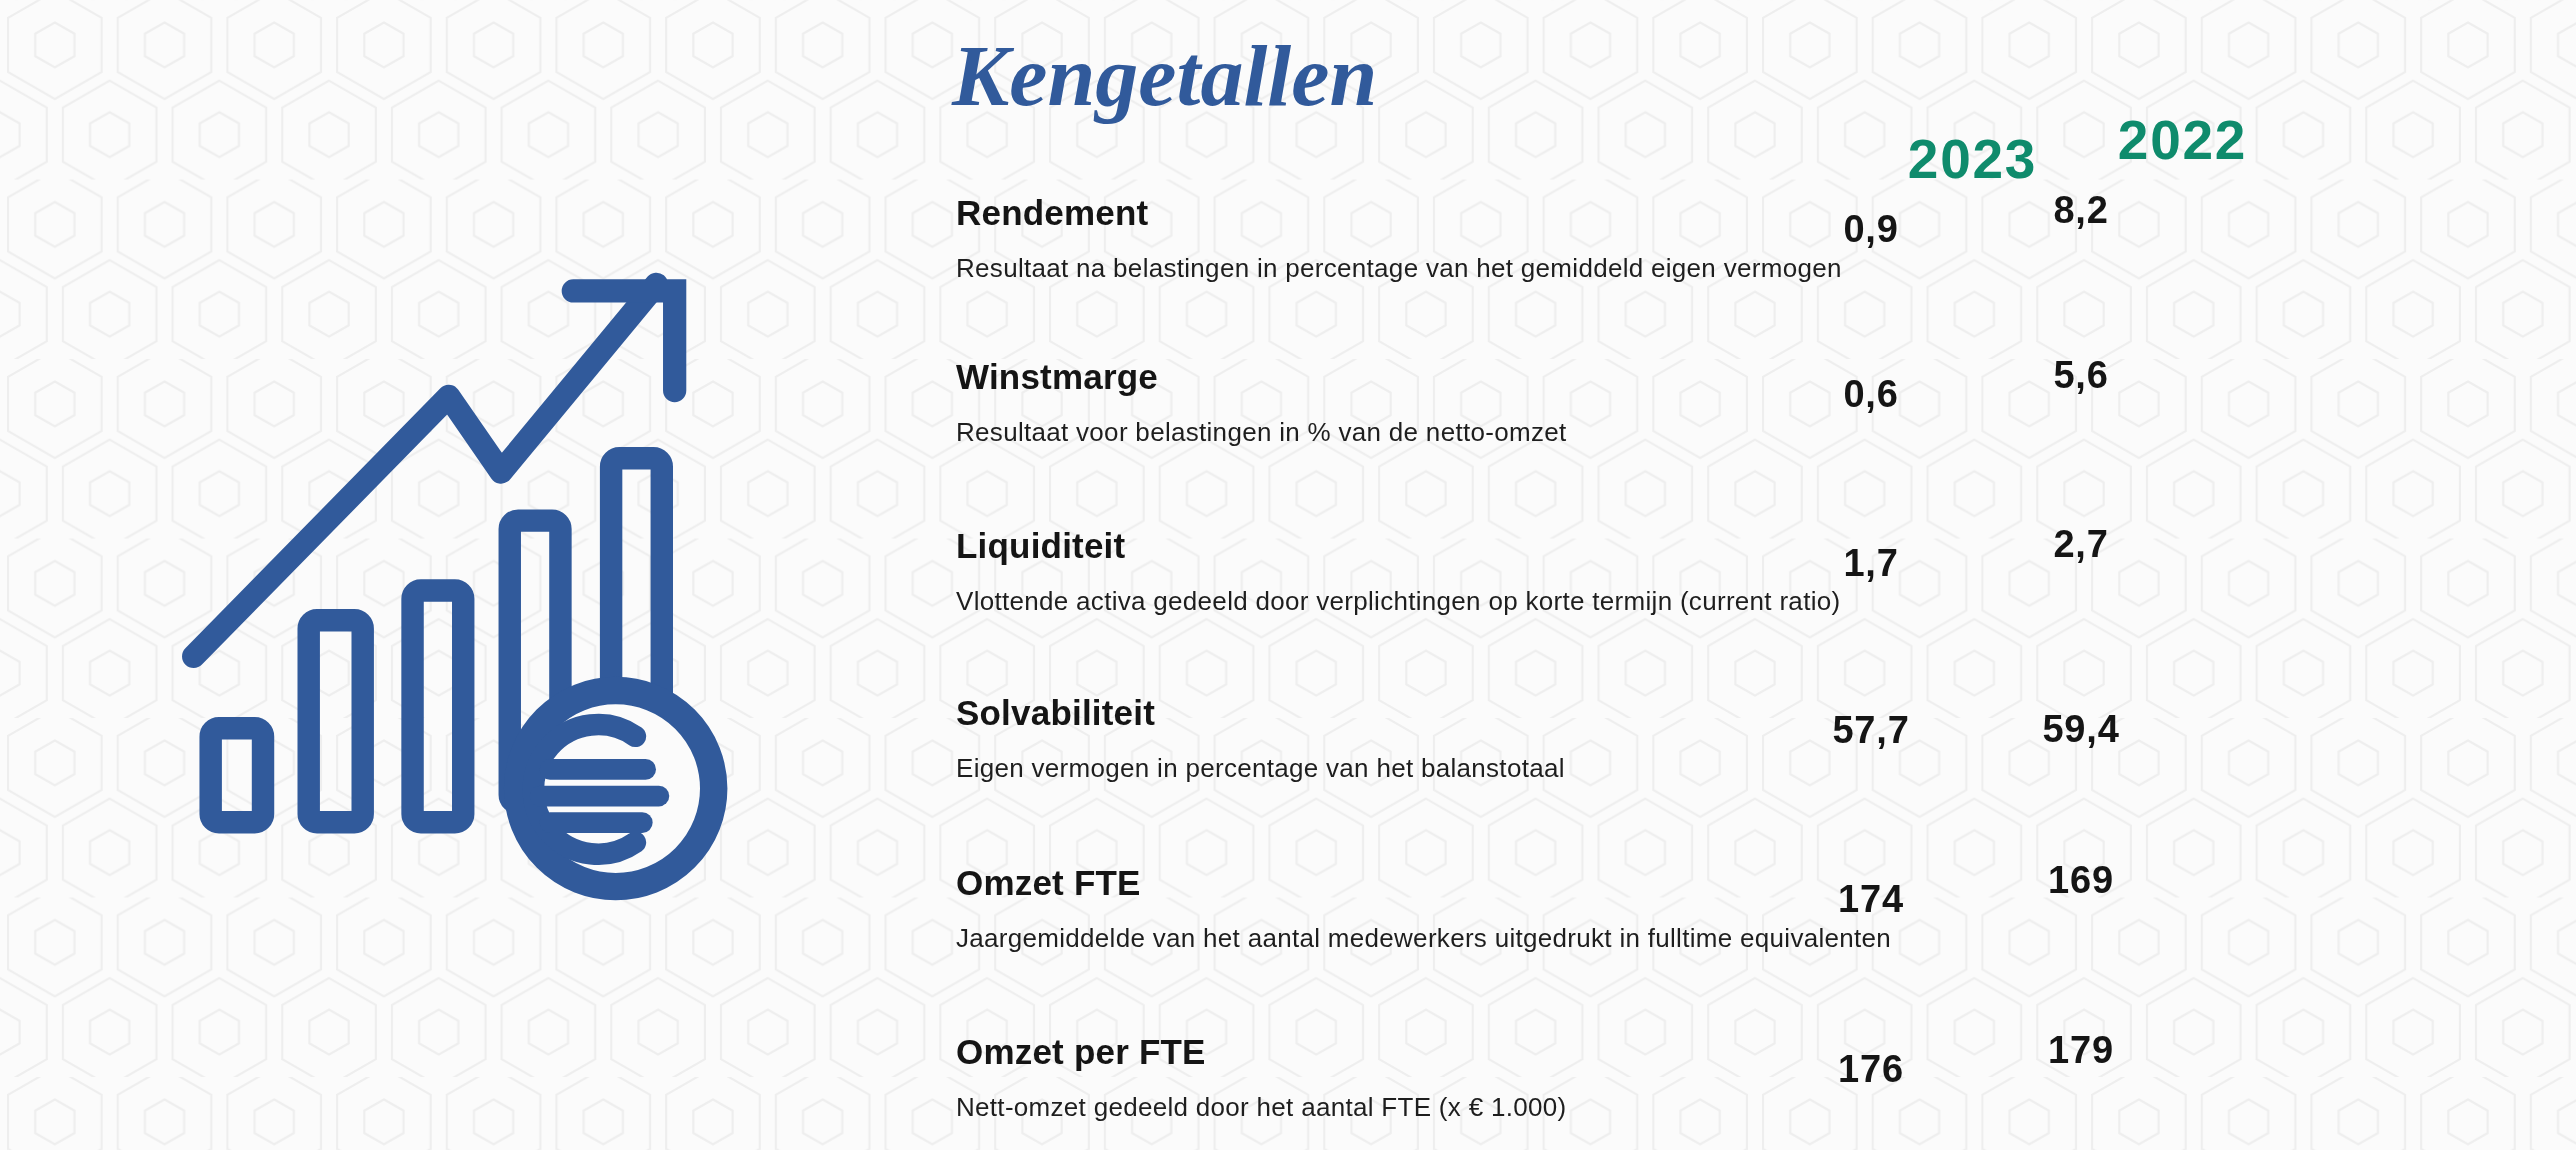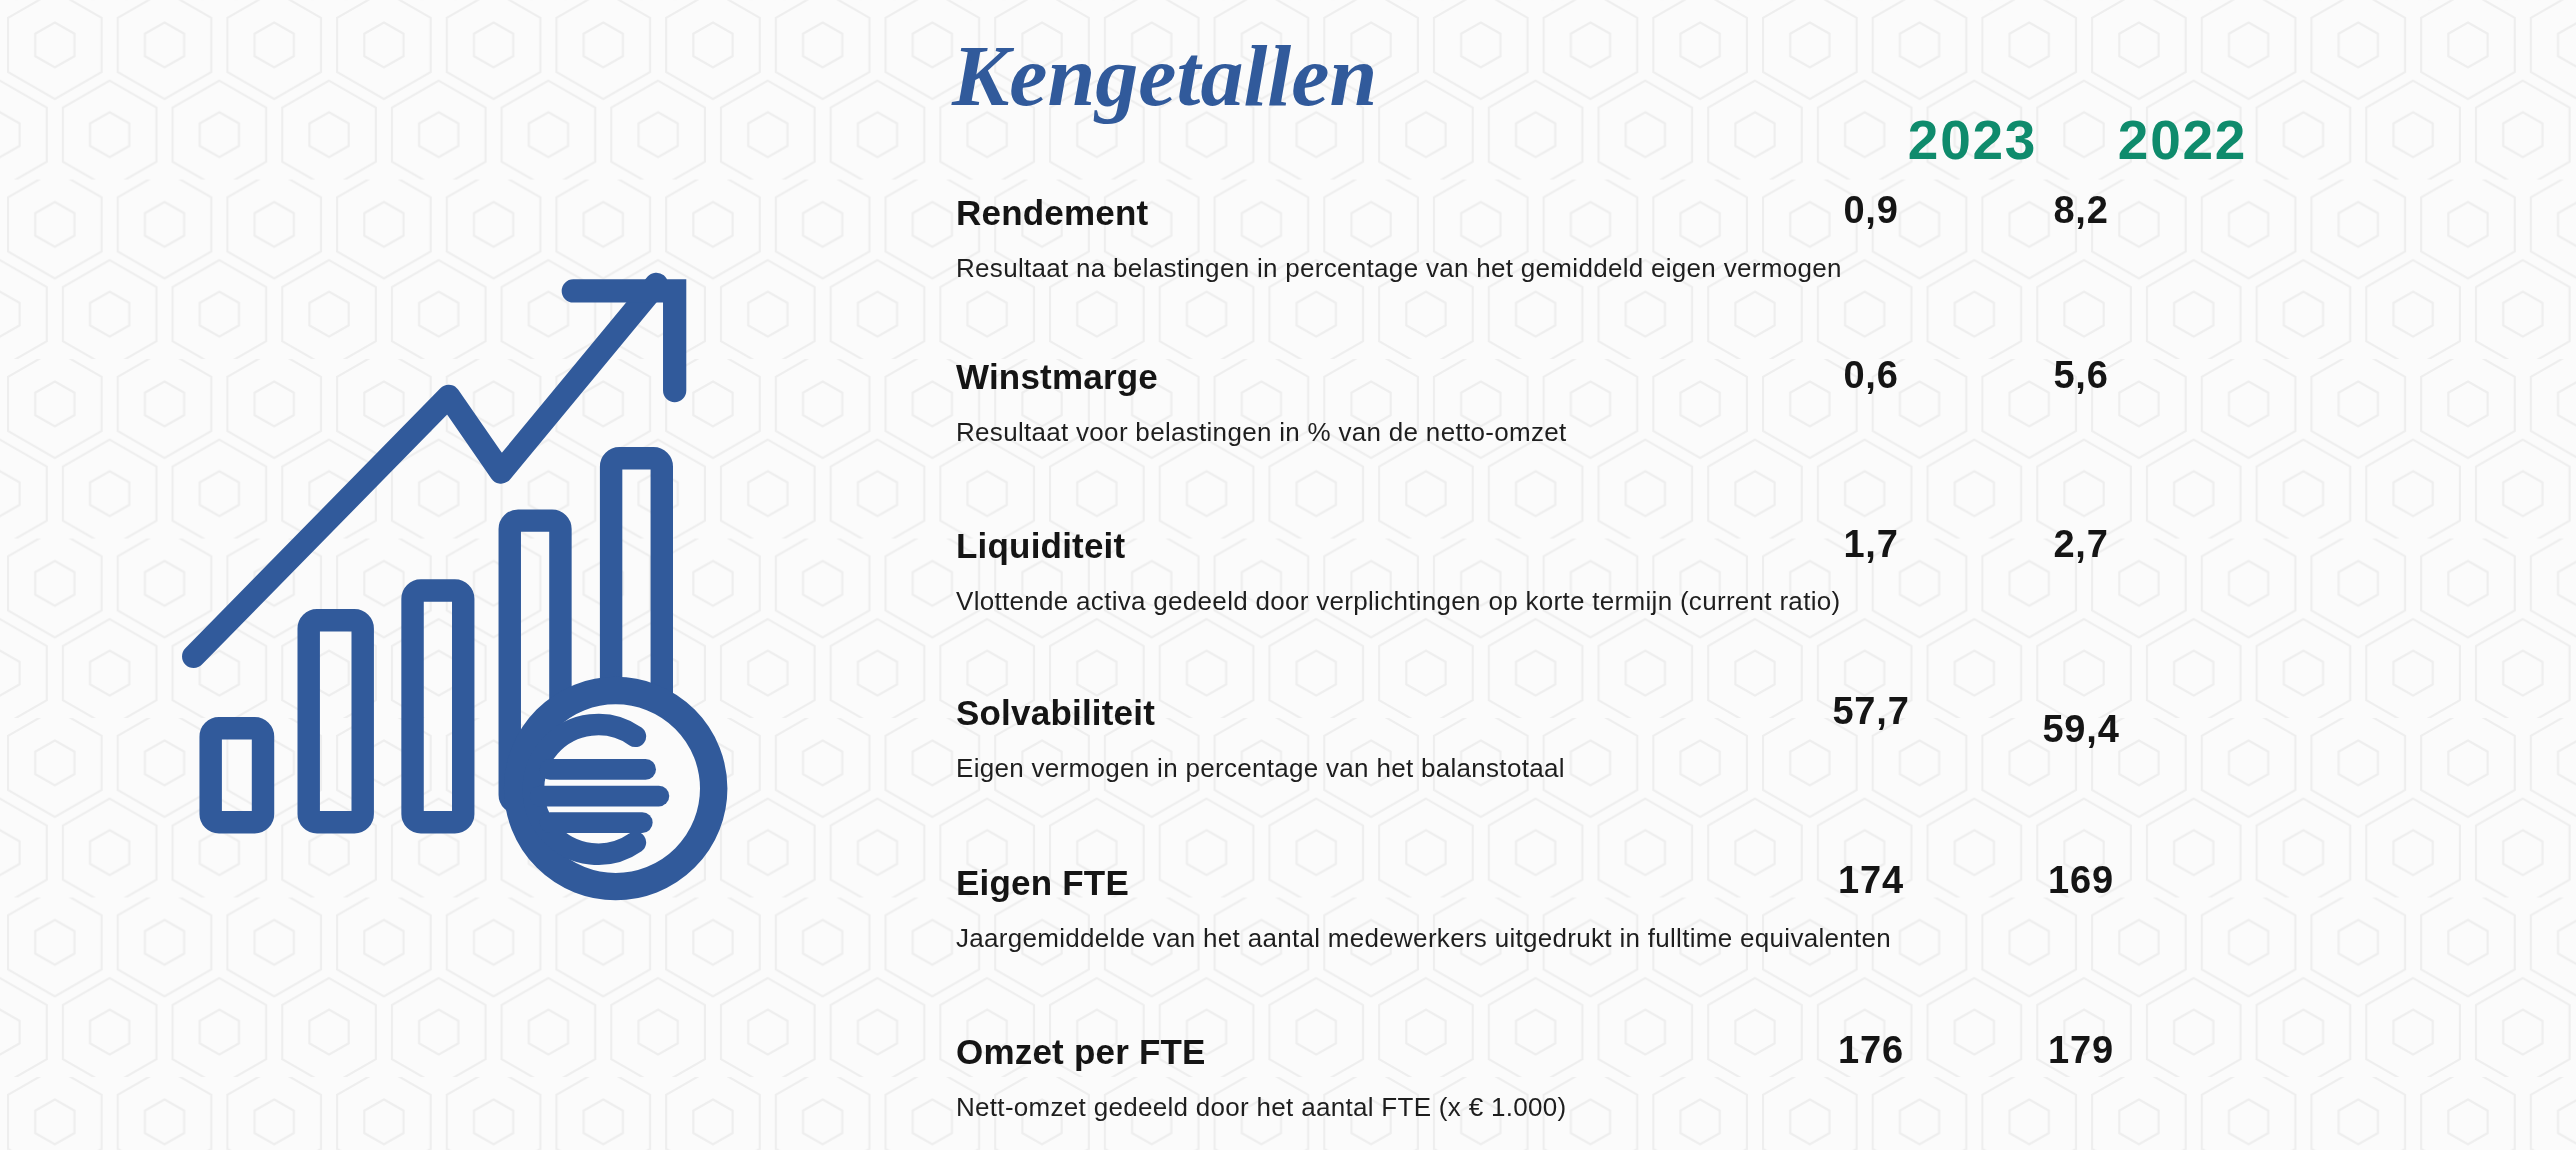--- a/index.html
+++ b/index.html
@@ -21,21 +21,21 @@
   .title{position:absolute;left:952px;top:30px;margin:0;font-family:"Liberation Serif",serif;
          font-style:italic;font-weight:700;font-size:86px;line-height:93px;color:var(--accent-blue);}
   .year{position:absolute;width:332px;text-align:right;font-weight:700;font-size:55px;line-height:58px;
         letter-spacing:1.7px;color:var(--year-green);}
   .row-label{position:absolute;left:956px;font-weight:700;font-size:35px;line-height:40px;
              letter-spacing:0.2px;color:var(--text-dark);white-space:nowrap;}
   .row-value{position:absolute;width:332px;text-align:center;font-weight:700;font-size:38px;
              line-height:42px;letter-spacing:0.8px;color:var(--text-dark);}
   .row-desc{position:absolute;left:956px;font-weight:400;font-size:26px;line-height:42px;
             letter-spacing:0.3px;color:var(--text-body);white-space:nowrap;}
-  .col-1{left:1705px;}
+  .col-1{left:1705px;margin-top:19px;}
   .col-2{left:1915px;}
 </style>
 </head>
 <body>
 
 <div class="page">
 
   <svg class="bg-pattern" width="2576" height="1151" viewBox="0 0 3100 1385" aria-hidden="true">
     <defs>
       <g id="hexcell">
@@ -88,21 +88,21 @@
   <div class="row-label" style="top:526px">Liquiditeit</div>
   <div class="row-value col-1" style="top:523px">1,7</div>
   <div class="row-value col-2" style="top:523px">2,7</div>
   <div class="row-desc" style="top:580px">Vlottende activa gedeeld door verplichtingen op korte termijn (current ratio)</div>
 
   <div class="row-label" style="top:693px">Solvabiliteit</div>
   <div class="row-value col-1" style="top:690px">57,7</div>
   <div class="row-value col-2" style="top:708px">59,4</div>
   <div class="row-desc" style="top:747px">Eigen vermogen in percentage van het balanstotaal</div>
 
-  <div class="row-label" style="top:863px">Eigen FTE</div>
+  <div class="row-label" style="top:863px">Omzet FTE</div>
   <div class="row-value col-1" style="top:859px">174</div>
   <div class="row-value col-2" style="top:859px">169</div>
   <div class="row-desc" style="top:917px">Jaargemiddelde van het aantal medewerkers uitgedrukt in fulltime equivalenten</div>
 
   <div class="row-label" style="top:1032px">Omzet per FTE</div>
   <div class="row-value col-1" style="top:1029px">176</div>
   <div class="row-value col-2" style="top:1029px">179</div>
   <div class="row-desc" style="top:1086px">Nett-omzet gedeeld door het aantal FTE (x € 1.000)</div>
 
 </div>

